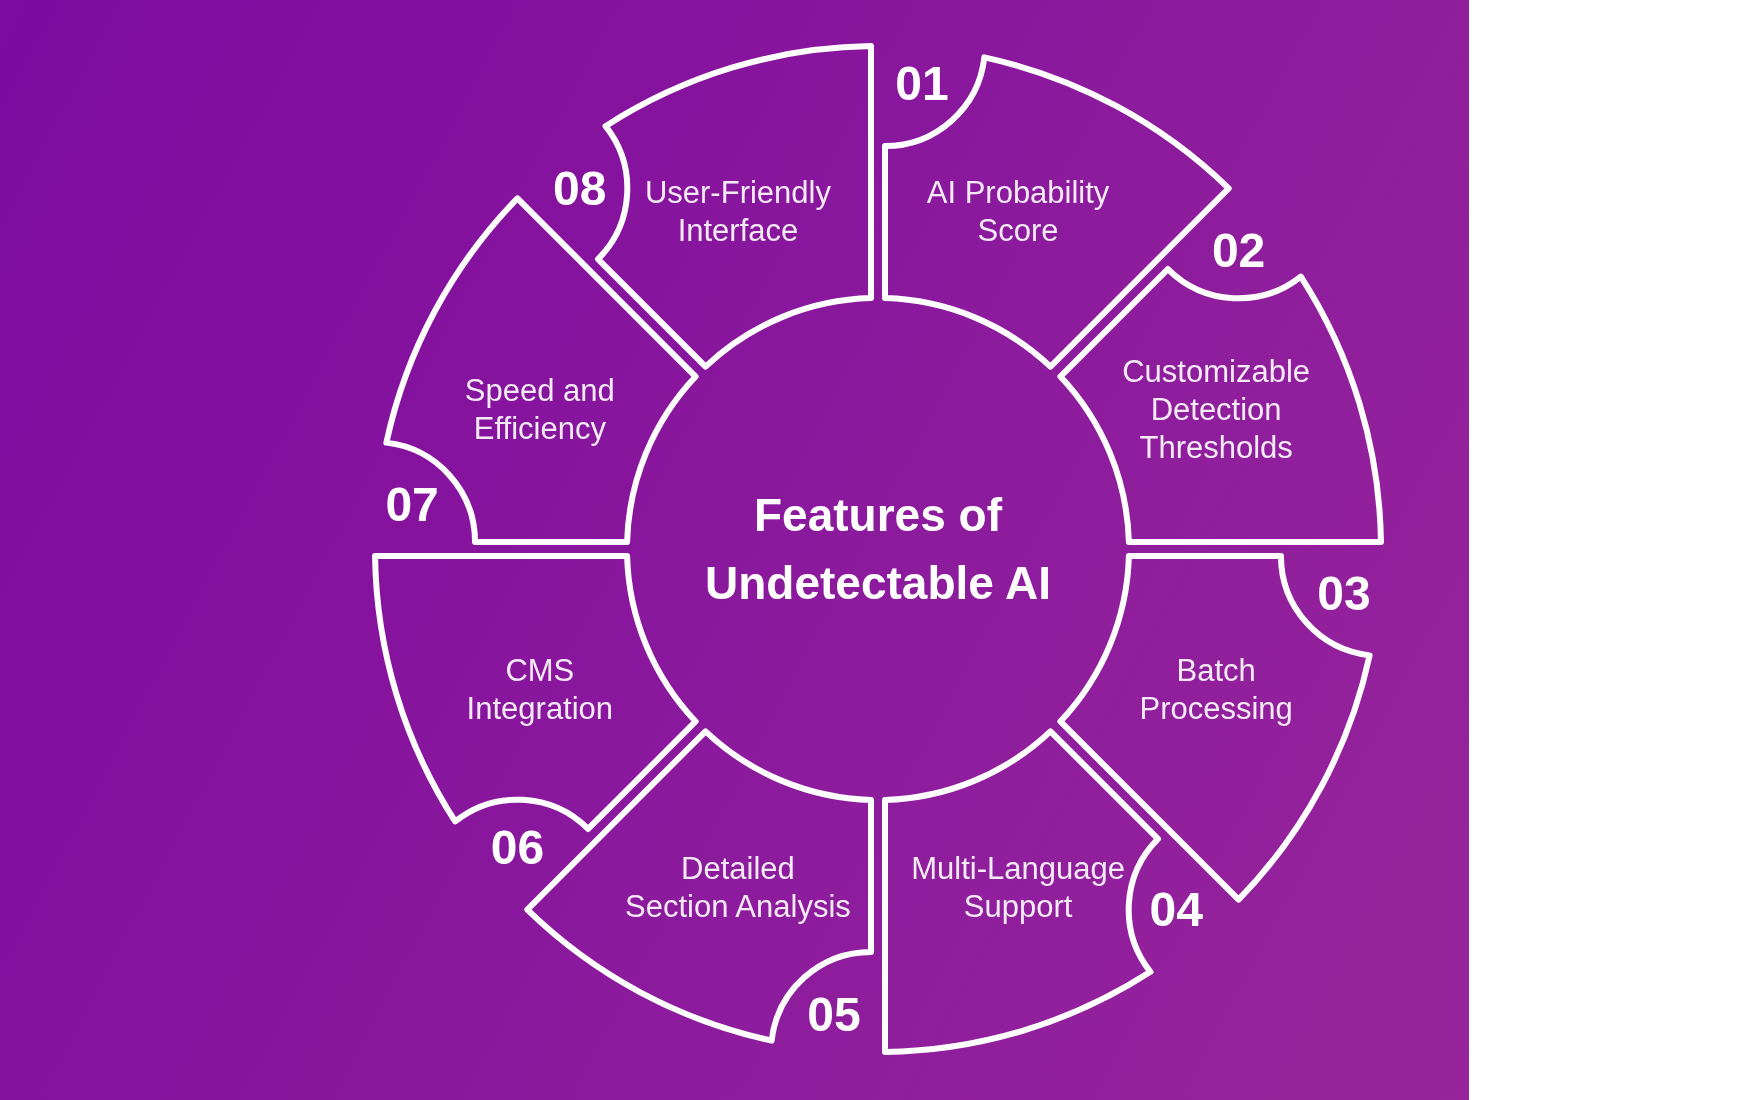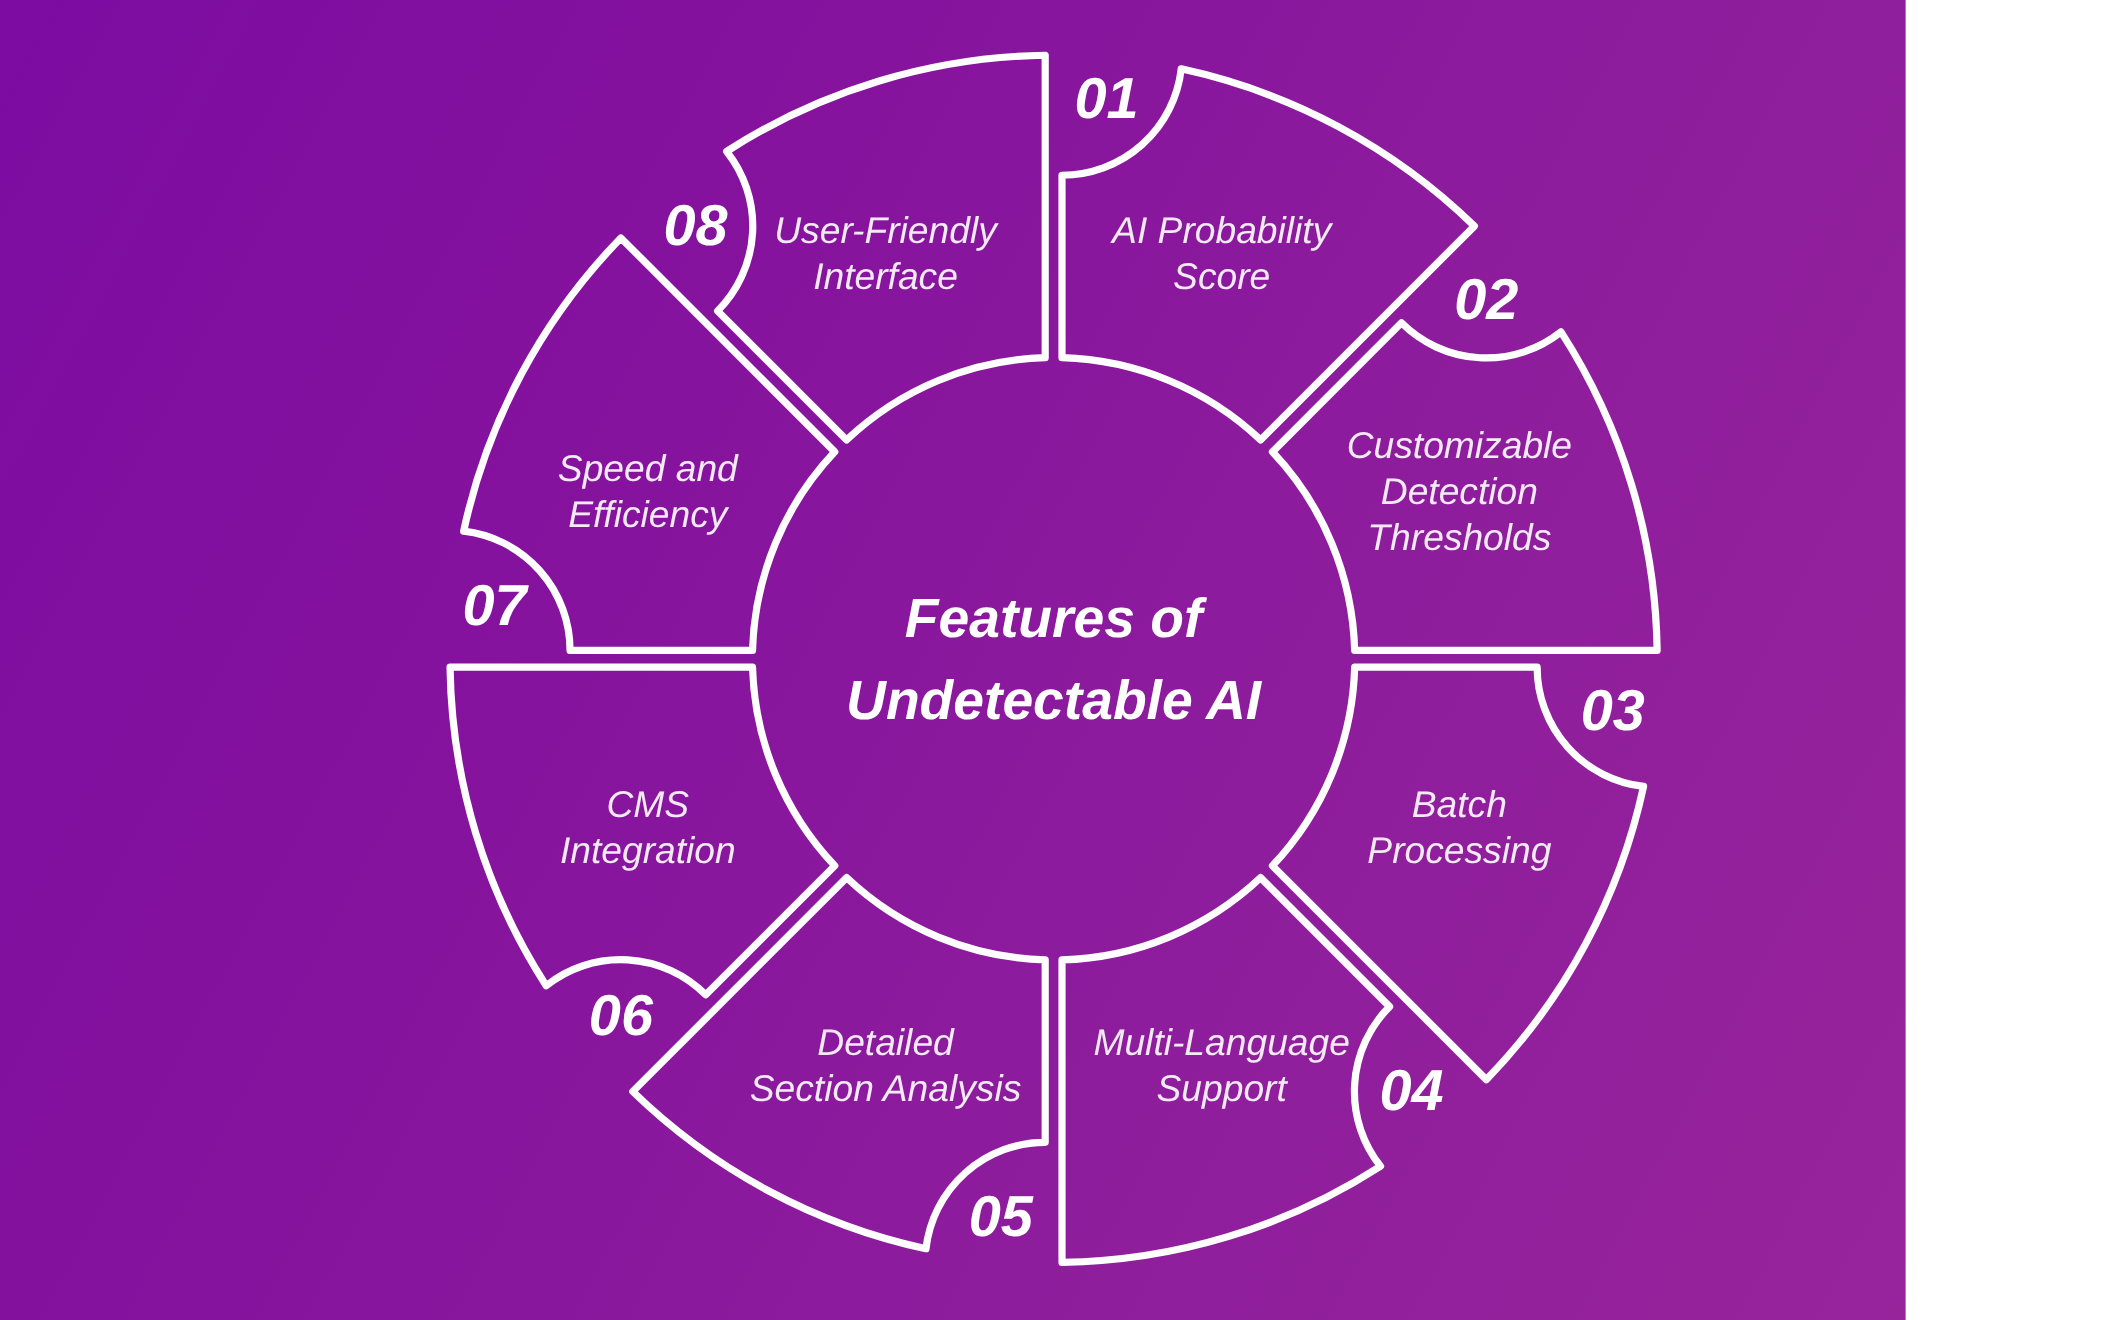--- a/index.html
+++ b/index.html
@@ -6,24 +6,23 @@
     margin: 0;
     padding: 0;
   }
   body {
     width: 1760px;
     height: 1100px;
     overflow: hidden;
     font-family: "Liberation Sans", sans-serif;
   }
   #stage {
-    width: 1588px;
+    width: 1469px;
     height: 1100px;
     background: linear-gradient(118deg, #7c0ca2 0%, #86139d 35%, #8e1d9d 65%, #97249b 100%);
-    font-style: italic;
   }
   svg {
     display: block;
   }
   .seg-shape {
     fill: none;
     stroke-width: 6;
     stroke-linejoin: round;
     stroke-linecap: round;
   }

